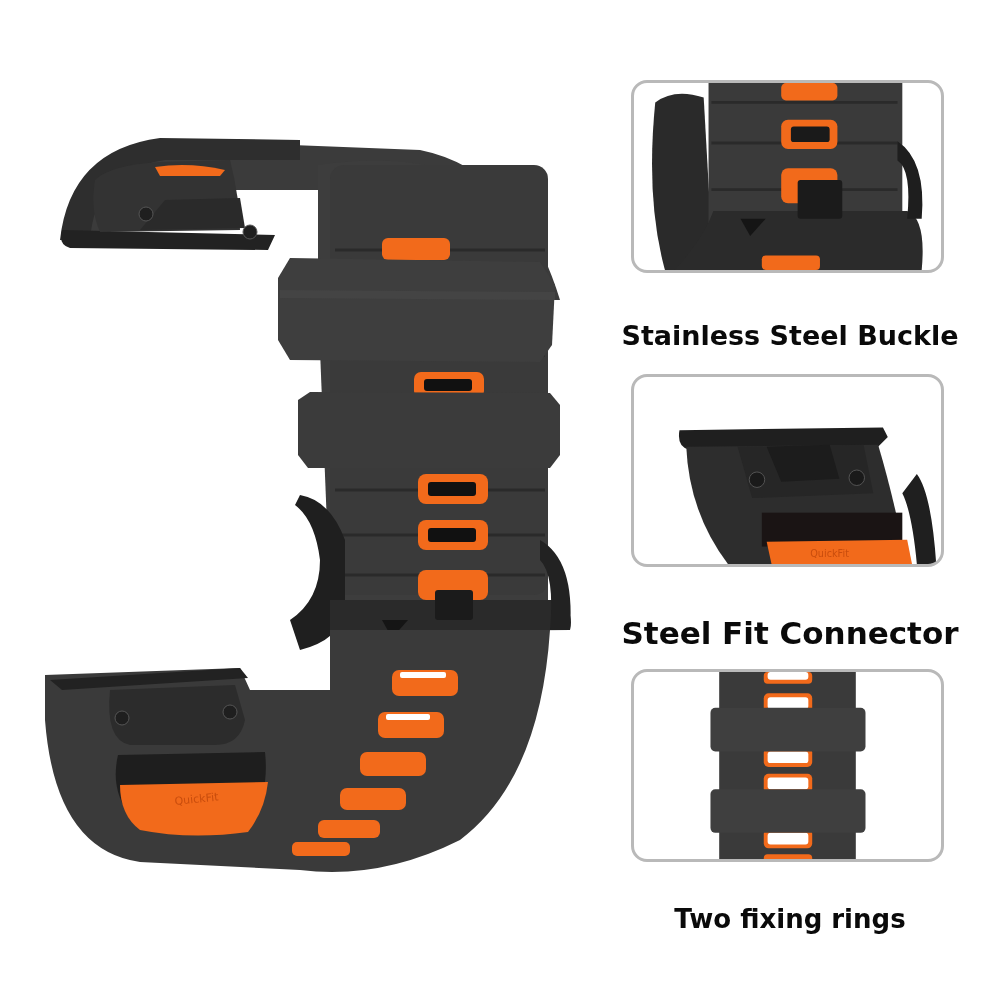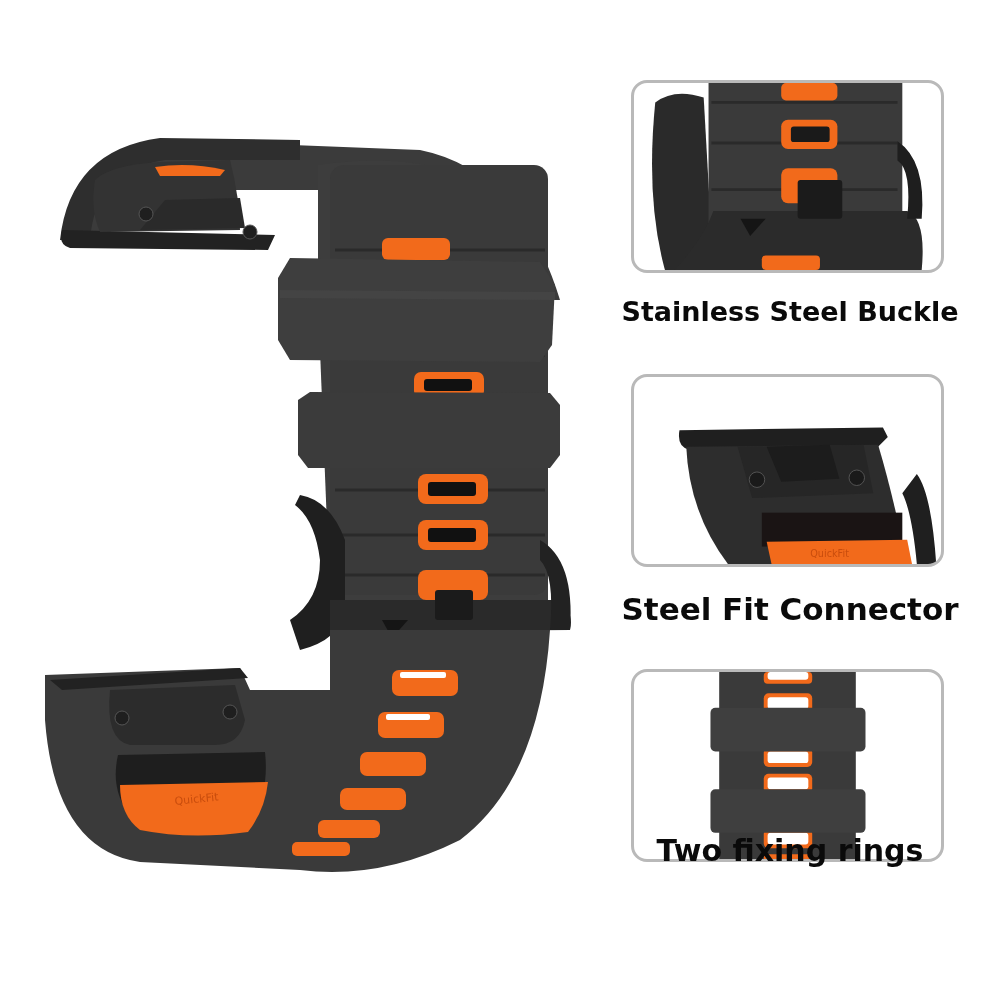--- a/index.html
+++ b/index.html
@@ -1,26 +1,26 @@
 <!DOCTYPE html>
 <html><head>
 <meta charset="utf-8">
 <style>
   html, body { margin:0; padding:0; background:#ffffff; }
   body { width:1000px; height:1000px; position:relative; overflow:hidden; font-family:"DejaVu Sans", sans-serif; }
   .main-illustration { position:absolute; left:0; top:0; width:600px; height:1000px; }
   .feature-card { position:absolute; left:631px; width:313px; height:193px; border:3px solid #b9b9b9; border-radius:16px; background:#fff; overflow:hidden; box-sizing:border-box; }
   .feature-card svg { width:100%; height:100%; display:block; }
-  .feature-caption { position:absolute; left:620px; width:340px; text-align:center; font-family:"DejaVu Sans", sans-serif; font-weight:bold; color:#0a0a0a; letter-spacing:0px; white-space:nowrap; }
+  .feature-caption { position:absolute; left:620px; width:340px; text-align:center; font-family:"DejaVu Sans", sans-serif; font-weight:bold; color:#0a0a0a; letter-spacing:0px; white-space:nowrap;margin-top:24px; }
   #card-1 { top:80px; }
   #caption-1 { top:296px; font-size:27px; }
   #card-2 { top:374px; }
   #caption-2 { top:591px; font-size:31px; }
   #card-3 { top:669px; }
-  #caption-3 { top:833px; font-size:30px; }
+  #caption-3 { top:880px; font-size:26px; }
 </style>
 </head>
 <body>
 
 <div class="main-illustration">
   <svg viewBox="0 0 600 1000" width="600" height="1000">
 
     <path d="M70 235 Q80 150 160 140 L420 150 Q520 170 560 300 L540 300 Q500 200 410 190 L170 190 Q110 200 110 240 Z" fill="#3b3b3b"></path>
     <path d="M60 240 Q70 150 160 138 L300 140 L300 160 L165 160 Q95 170 90 240 Z" fill="#2e2e2e"></path>
 

